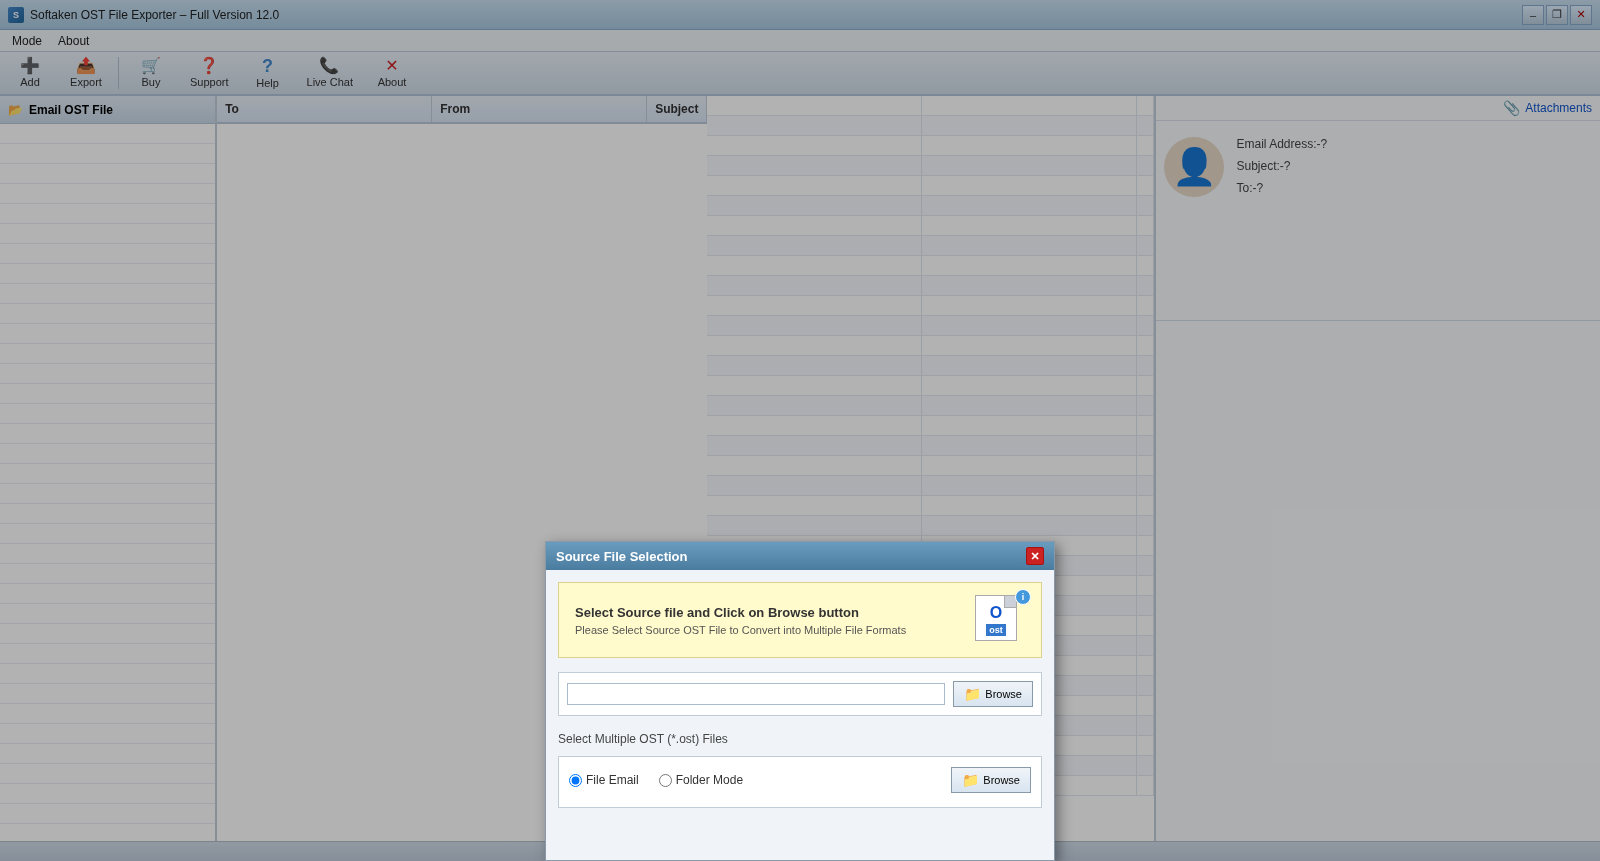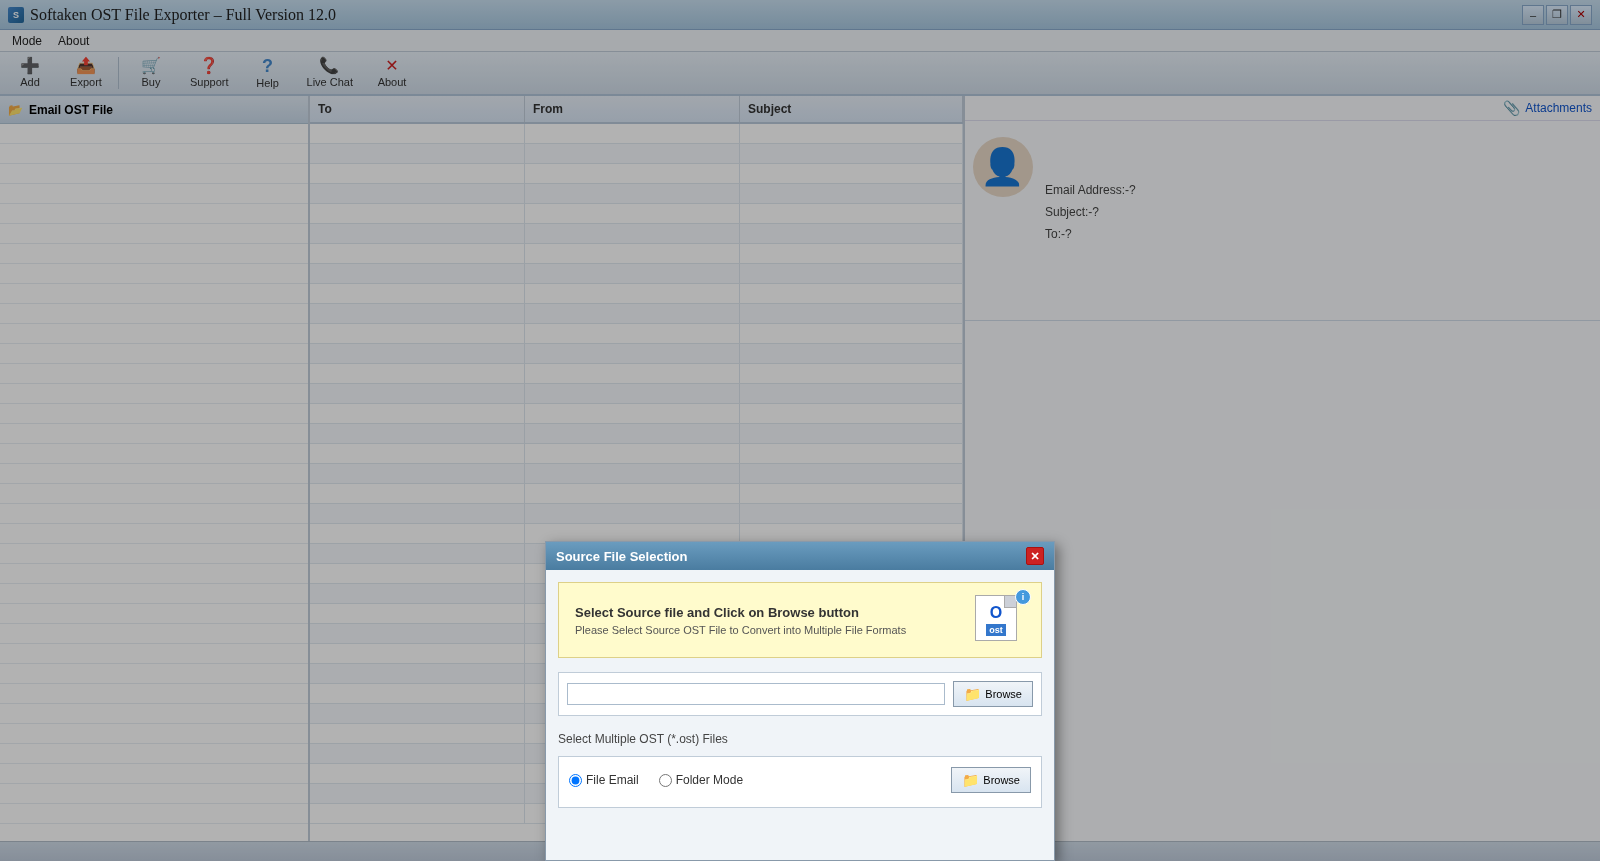--- a/index.html
+++ b/index.html
@@ -34,23 +34,22 @@
       background: linear-gradient(135deg, #4488cc, #226699);
       border-radius: 2px;
       display: flex;
       align-items: center;
       justify-content: center;
       color: white;
       font-size: 9px;
       font-weight: bold;
     }
     .title-bar-text {
-      font-size: 16px;
+      font-size: 12px;
       color: #222;
-      font-family: Liberation Serif, serif;
     }
     .title-bar-controls {
       display: flex;
       gap: 2px;
     }
     .title-btn {
       width: 22px;
       height: 20px;
       border: 1px solid #88aacc;
       background: linear-gradient(to bottom, #ddeeff, #b8ccdd);
@@ -145,21 +144,21 @@
       display: inline-flex;
       align-items: center;
     }
 
     
     .email-list-panel {
       flex: 1;
       background: white;
       border-right: 2px solid #c0ccd8;
       display: flex;
-      flex-direction: column;
+      flex-direction: row;
     }
     .email-list-header {
       display: flex;
       background: linear-gradient(to bottom, #e8eff8, #d8e5f4);
       border-bottom: 2px solid #b8c8d8;
       height: 28px;
     }
     .email-col-header {
       padding: 4px 8px;
       font-size: 12px;
@@ -215,21 +214,20 @@
       justify-content: center;
       margin-top: 8px;
     }
     .avatar-icon {
       font-size: 36px;
       color: #c8a888;
     }
     .email-details {
       flex: 1;
       padding: 8px 0;
-      margin-top: 46px;
     }
     .email-detail-row {
       margin-bottom: 8px;
       font-size: 12px;
       color: #444;
     }
     .attachments-link {
       color: #1155cc;
       font-size: 12px;
       text-decoration: none;

